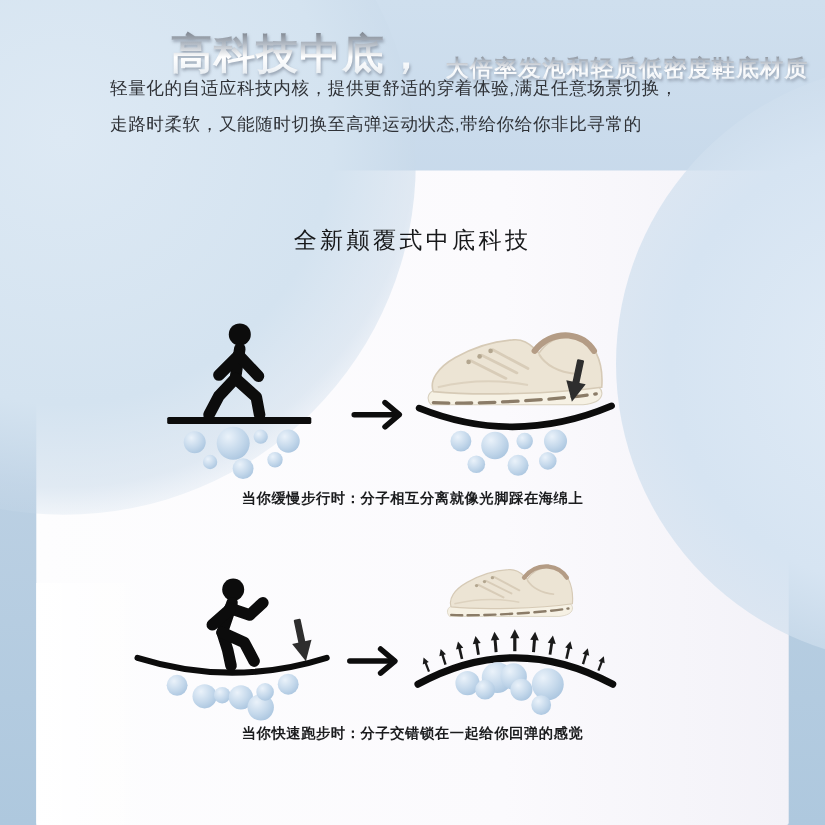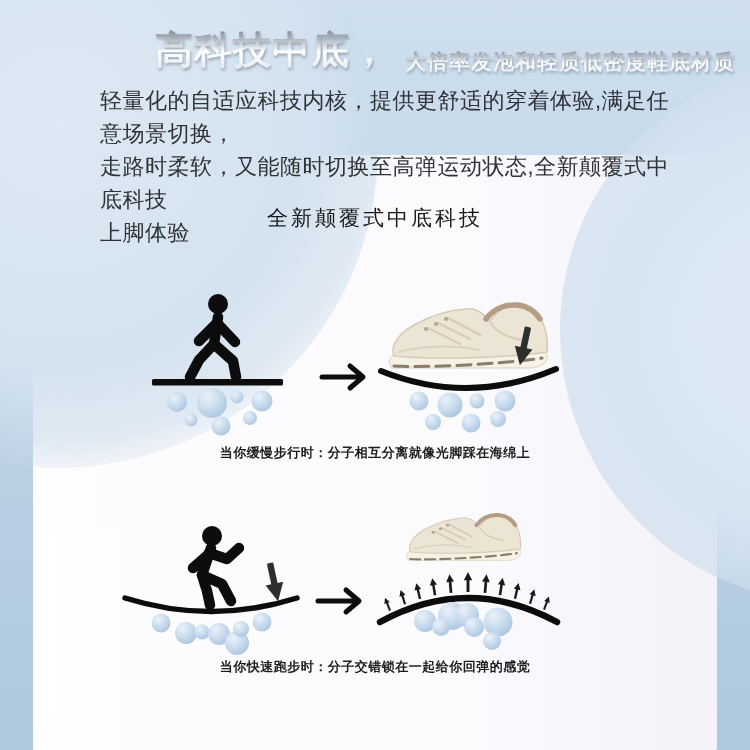--- a/index.html
+++ b/index.html
@@ -31,22 +31,22 @@
   .title-row{position:absolute;left:155px;top:24px;display:flex;align-items:center;gap:16px;white-space:nowrap;}
   .metal{
     background:linear-gradient(180deg,#767d87 0%,#aeb6c0 26%,#ffffff 54%,#f2f5f8 76%,#dbe2e9 100%);
     -webkit-background-clip:text;background-clip:text;color:transparent;
     filter:drop-shadow(1px 2px 1.5px rgba(100,110,125,.55));
     font-weight:700;margin:0;
   }
   .title-big{font-size:38px;letter-spacing:1px;line-height:46px;}
   .title-sub{font-size:21px;letter-spacing:1px;margin-top:24px;}
   .intro{
-    position:absolute;left:100px;top:62px;width:575px;
-    font-size:22px;line-height:33px;color:#2f3237;font-weight:500;letter-spacing:.5px;
+    position:absolute;left:100px;top:48px;width:575px;
+    font-size:16px;line-height:33px;color:#2f3237;font-weight:500;letter-spacing:.5px;
   }
   .intro span{display:block;}
   
   .sec-h1{position:absolute;left:33px;top:204px;width:684px;text-align:center;
     font-size:21px;letter-spacing:3px;color:#17181a;font-weight:400;}
   .sec-h2{position:absolute;left:33px;top:238px;width:684px;text-align:center;
     font-size:22px;letter-spacing:1.5px;color:#121315;font-weight:400;}
   
   .caption{position:absolute;left:33px;width:684px;text-align:center;
     font-size:13px;font-weight:700;color:#1b1c1e;letter-spacing:.5px;}
@@ -67,22 +67,21 @@
 
   <div class="content">
 
     <div class="title-row">
       <h1 class="metal title-big">高科技中底，</h1>
       <h2 class="metal title-sub">大倍率发泡和轻质低密度鞋底材质</h2>
     </div>
 
     <p class="intro">
       <span>轻量化的自适应科技内核，提供更舒适的穿着体验,满足任意场景切换，</span>
-      <span>走路时柔软，又能随时切换至高弹运动状态,全新颠覆式中底科技</span>
-      <span>上脚体验</span>
+      <span>走路时柔软，又能随时切换至高弹运动状态,带给你给你非比寻常的</span>
     </p>
 
     <div class="sec-h1">全新颠覆式中底科技</div>
 
     <svg class="illus" width="480" height="380" viewBox="0 0 480 380">
       <defs>
         <radialGradient id="bub" cx="0.35" cy="0.3" r="0.85">
           <stop offset="0" stop-color="#eaf2fa"></stop>
           <stop offset="0.55" stop-color="#c4d8eb"></stop>
           <stop offset="1" stop-color="#a3c0dc"></stop>

